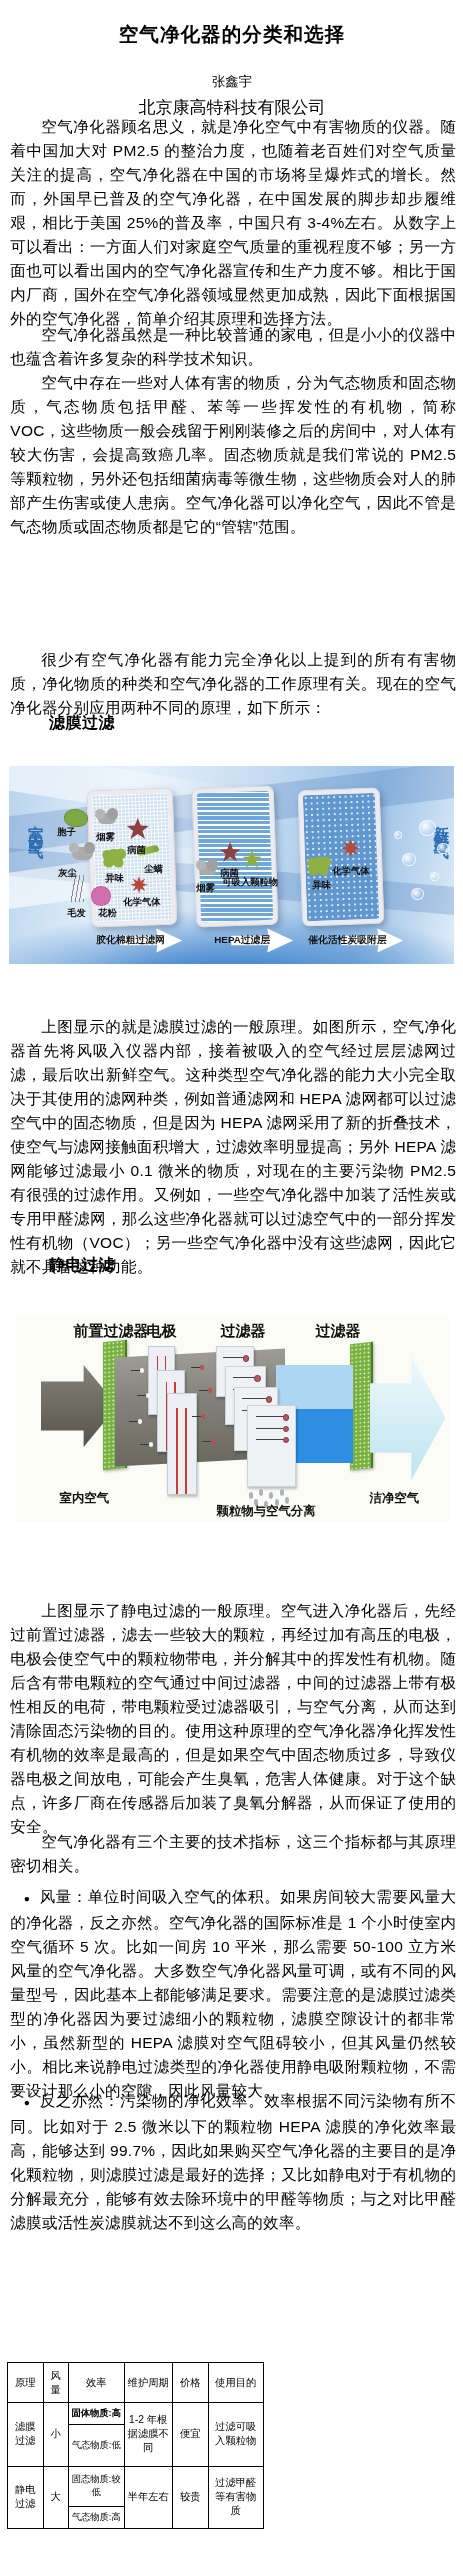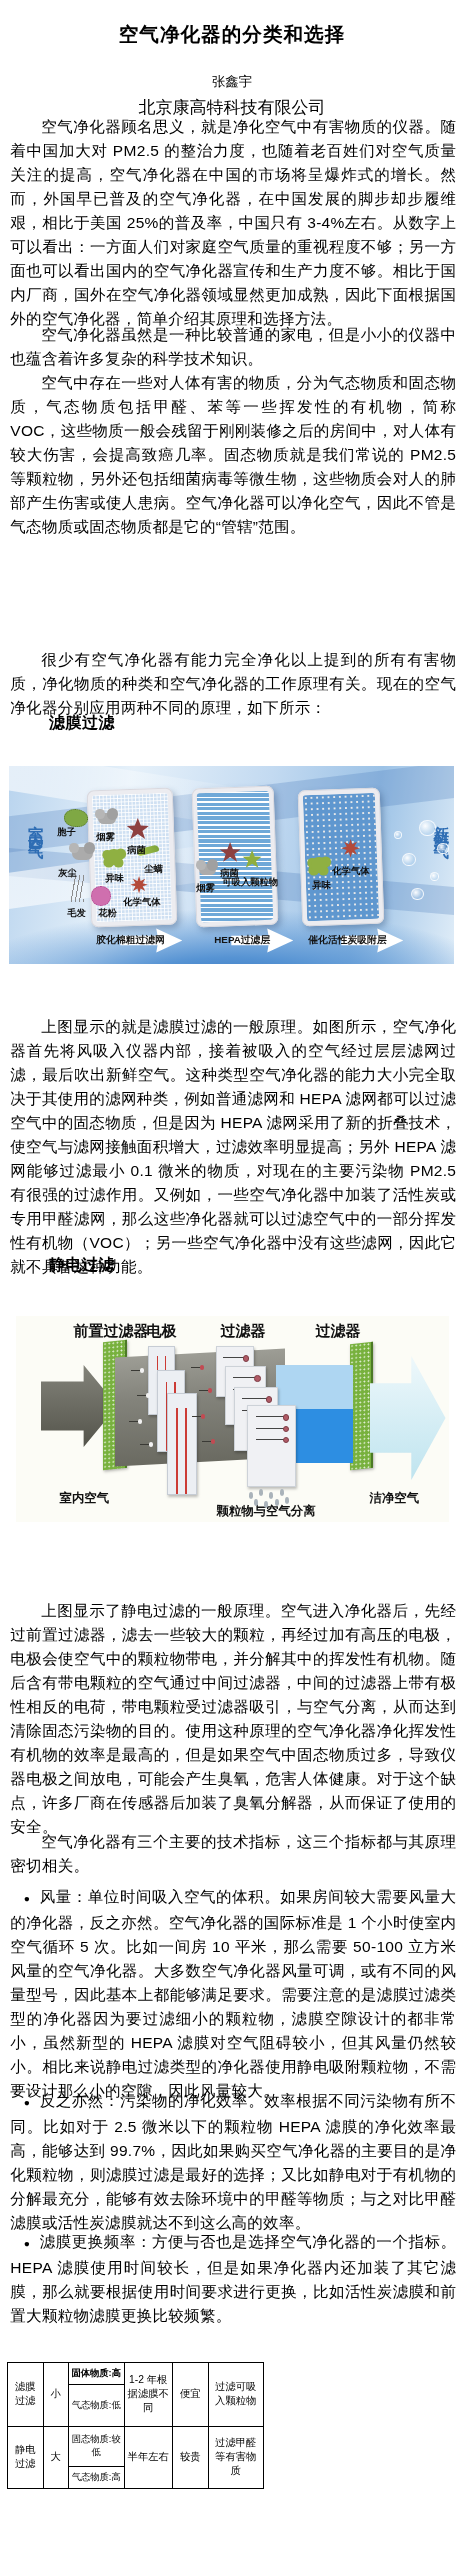--- a/index.html
+++ b/index.html
@@ -251,33 +251,40 @@
     <div class="d2-label" style="left:44px;  top:174px; font-size:12.4px">室内空气</div>
     <div class="d2-label" style="left:201px; top:187px; font-size:12.4px">颗粒物与空气分离</div>
     <div class="d2-label" style="left:354px; top:174px; font-size:12.4px">洁净空气</div>
   </div>
 
   <p class="para" style="top:1814px">空气净化器有三个主要的技术指标，这三个指标都与其原理密切相关。</p>
   <p class="para" style="top:1583px">上图显示了静电过滤的一般原理。空气进入净化器后，先经过前置过滤器，滤去一些较大的颗粒，再经过加有高压的电极，电极会使空气中的颗粒物带电，并分解其中的挥发性有机物。随后含有带电颗粒的空气通过中间过滤器，中间的过滤器上带有极性相反的电荷，带电颗粒受过滤器吸引，与空气分离，从而达到清除固态污染物的目的。使用这种原理的空气净化器净化挥发性有机物的效率是最高的，但是如果空气中固态物质过多，导致仪器电极之间放电，可能会产生臭氧，危害人体健康。对于这个缺点，许多厂商在传感器后加装了臭氧分解器，从而保证了使用的安全。</p>
 
   <p class="para bullet-para" style="top:1869px"><span class="marker">●</span><span>风量：</span><span>单位时间吸入空气的体积。如果房间较大需要风量大的净化器，反之亦然。空气净化器的国际标准是 1 个小时使室内空气循环 5 次。比如一间房 10 平米，那么需要 50-100 立方米风量的空气净化器。大多数空气净化器风量可调，或有不同的风量型号，因此基本上都能够满足要求。需要注意的是滤膜过滤类型的净化器因为要过滤细小的颗粒物，滤膜空隙设计的都非常小，虽然新型的 HEPA 滤膜对空气阻碍较小，但其风量仍然较小。相比来说静电过滤类型的净化器使用静电吸附颗粒物，不需要设计那么小的空隙，因此风量较大。</span></p>
   <p class="para bullet-para" style="top:2073px"><span class="marker">●</span><span>反之亦然：</span><span>污染物的净化效率。效率根据不同污染物有所不同。比如对于 2.5 微米以下的颗粒物 HEPA 滤膜的净化效率最高，能够达到 99.7%，因此如果购买空气净化器的主要目的是净化颗粒物，则滤膜过滤是最好的选择；又比如静电对于有机物的分解最充分，能够有效去除环境中的甲醛等物质；与之对比甲醛滤膜或活性炭滤膜就达不到这么高的效率。</span></p>
-  <p class="para bullet-para" style="top:2214px"><span class="marker">●</span><span>滤膜更换频率：</span><span>方便与否也是选择空气净化器的一个指标。HEPA 滤膜使用时间较长，但是如果净化器内还加装了其它滤膜，那么就要根据使用时间要求进行更换，比如活性炭滤膜和前置大颗粒物滤膜更换比较频繁。</span></p>
 
 
   <table id="cmp-table">
     <colgroup>
       <col style="width:36px">
         <col style="width:25px">
         <col style="width:56px">
       <col style="width:48px">
         <col style="width:36px">
         <col style="width:55px">
     </colgroup>
     <tbody>
+        <tr class="hrow">
+      <th>原理</th>
+      <th>风量</th>
+      <th>效率</th>
+      <th>维护周期</th>
+      <th>价格</th>
+      <th>使用目的</th>
+    </tr>
     <tr class="r1">
       <td>滤膜过滤</td>
       <td>小</td>
       <td class="eff-cell">
         <div class="sub sub-top">固体物质:高</div>
         <div class="sub sub-bot">气态物质:低</div>
       </td>
       <td>1-2 年根据滤膜不同</td>
       <td>便宜</td>
       <td>过滤可吸入颗粒物</td>

